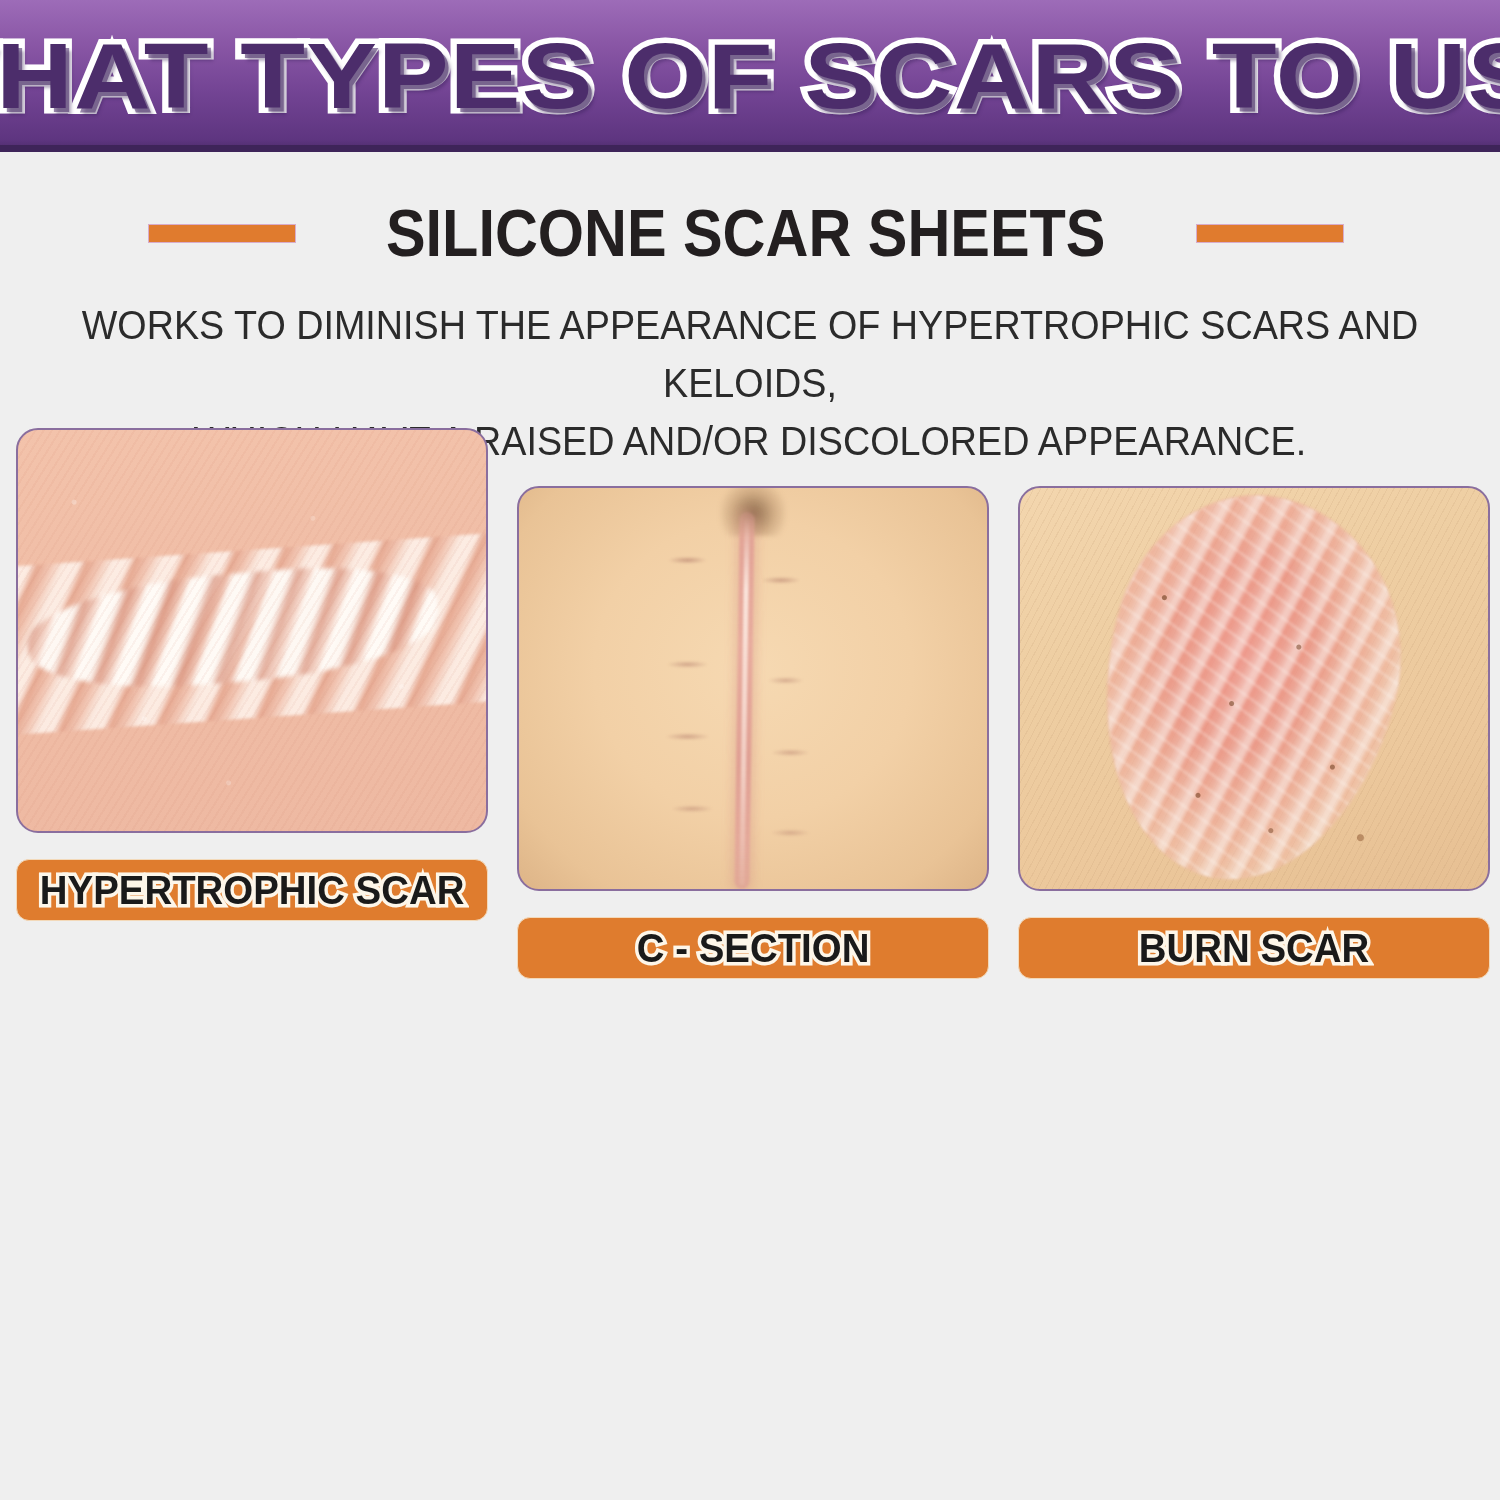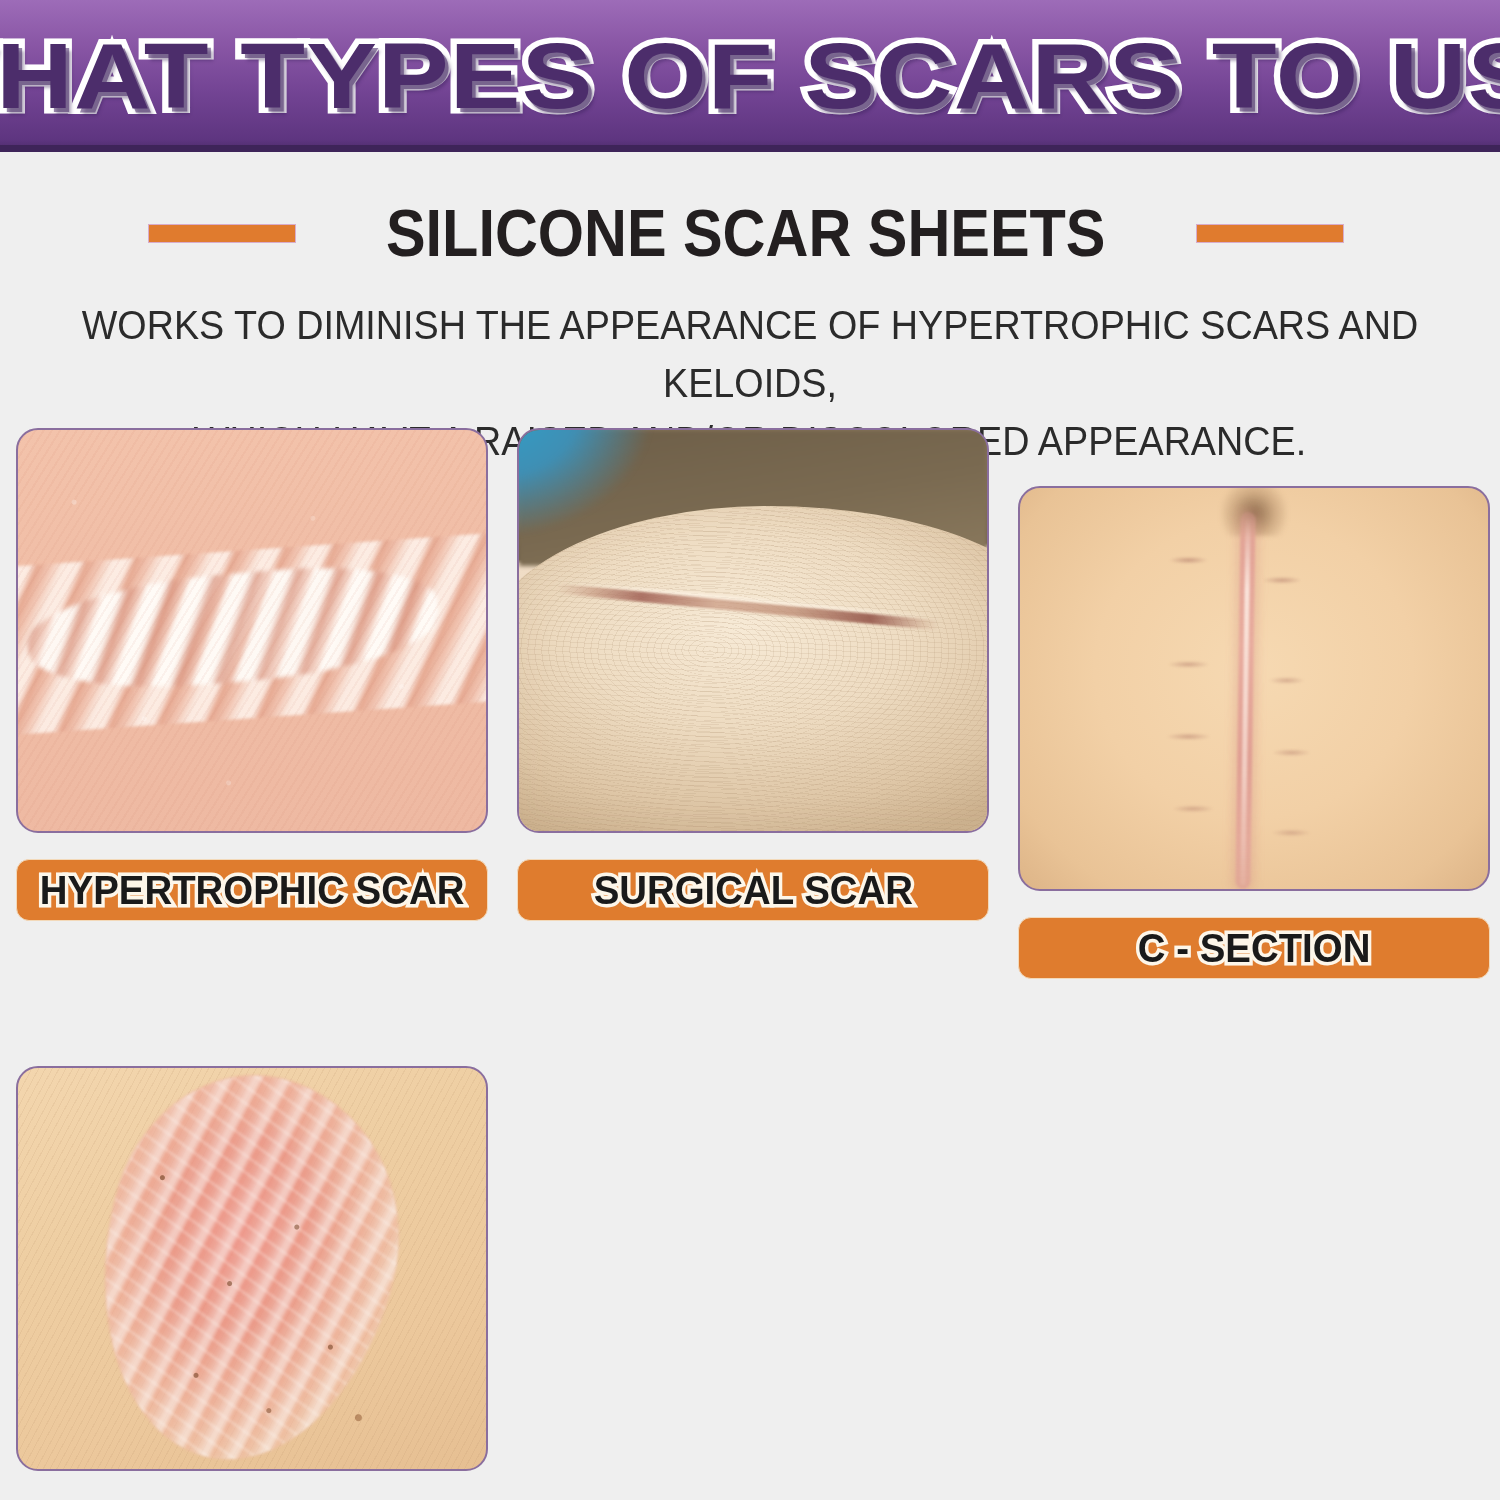--- a/index.html
+++ b/index.html
@@ -547,33 +547,20 @@
       <div class="photo ph-hyper">
         <div class="layer ridges"></div>
         <div class="layer ridges2"></div>
         <div class="layer grain"></div>
       </div>
       <div class="badge">
         <span class="badge-label">HYPERTROPHIC SCAR</span>
       </div>
     </div>
 
-    <div class="cell r1">
-      <div class="photo ph-surg">
-        <div class="dark-bg"></div>
-        <div class="teal"></div>
-        <div class="knee"></div>
-        <div class="texture"></div>
-        <div class="scarhi"></div>
-        <div class="scarline"></div>
-      </div>
-      <div class="badge">
-        <span class="badge-label">SURGICAL SCAR</span>
-      </div>
-    </div>
 
 
     <div class="cell r2">
       <div class="photo ph-csec">
         <div class="navel"></div>
         <div class="sutures"></div>
         <div class="scar"></div>
         <div class="scar-hi"></div>
       </div>
       <div class="badge">
@@ -581,17 +568,20 @@
       </div>
     </div>
 
     <div class="cell r2">
       <div class="photo ph-burn">
         <div class="layer skin-tex"></div>
         <div class="patch"></div>
         <div class="flakes"></div>
         <div class="specks"></div>
       </div>
+      <div class="badge">
+        <span class="badge-label">BURN SCAR</span>
+      </div>
     </div>
 
 
   </div>
 </div>
 
 </body></html>

